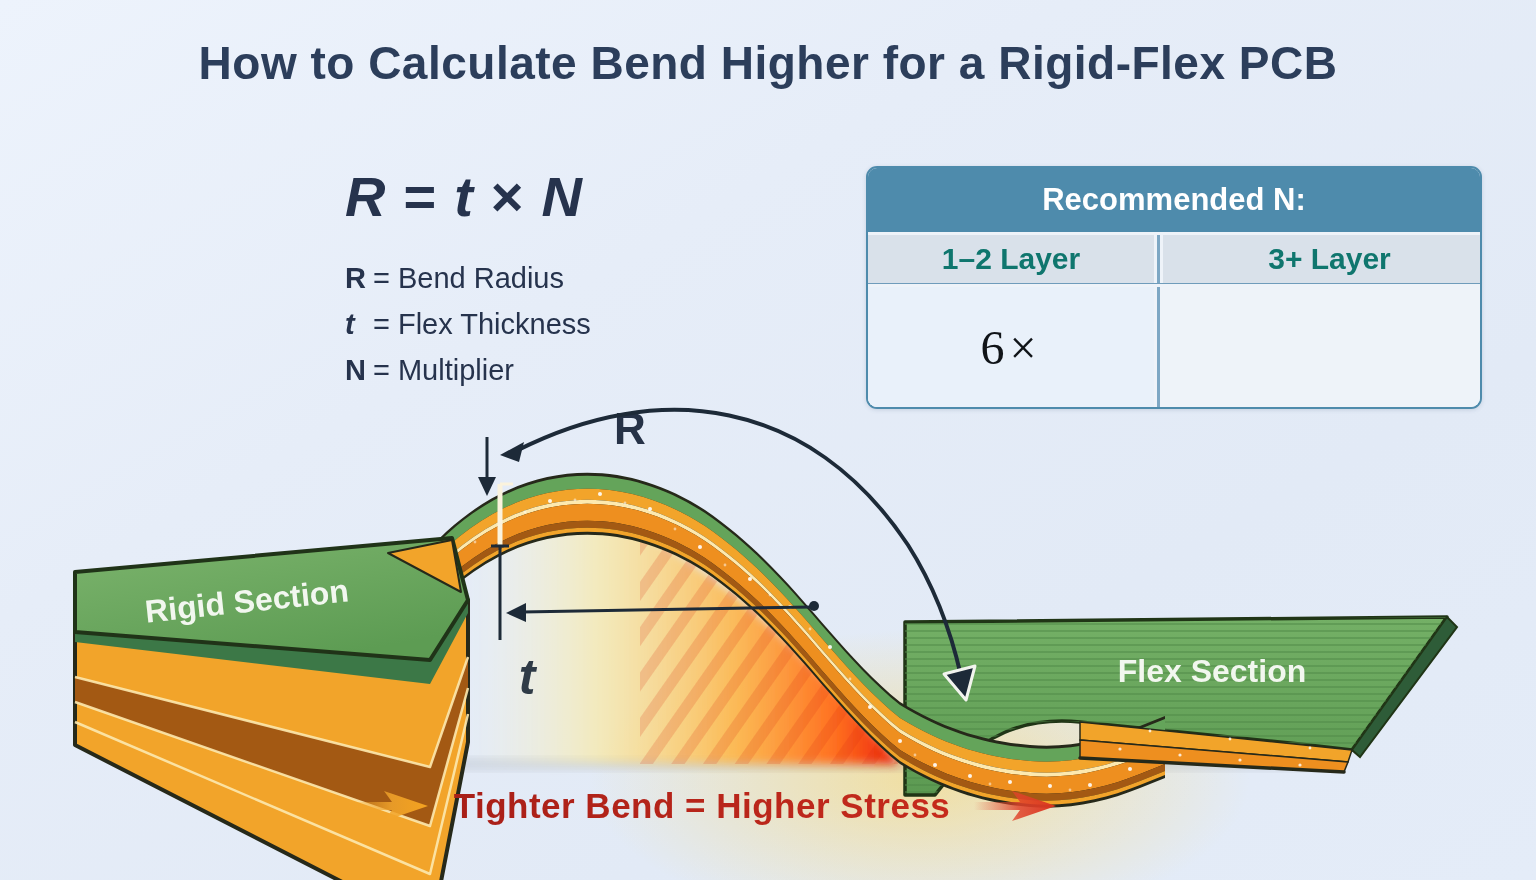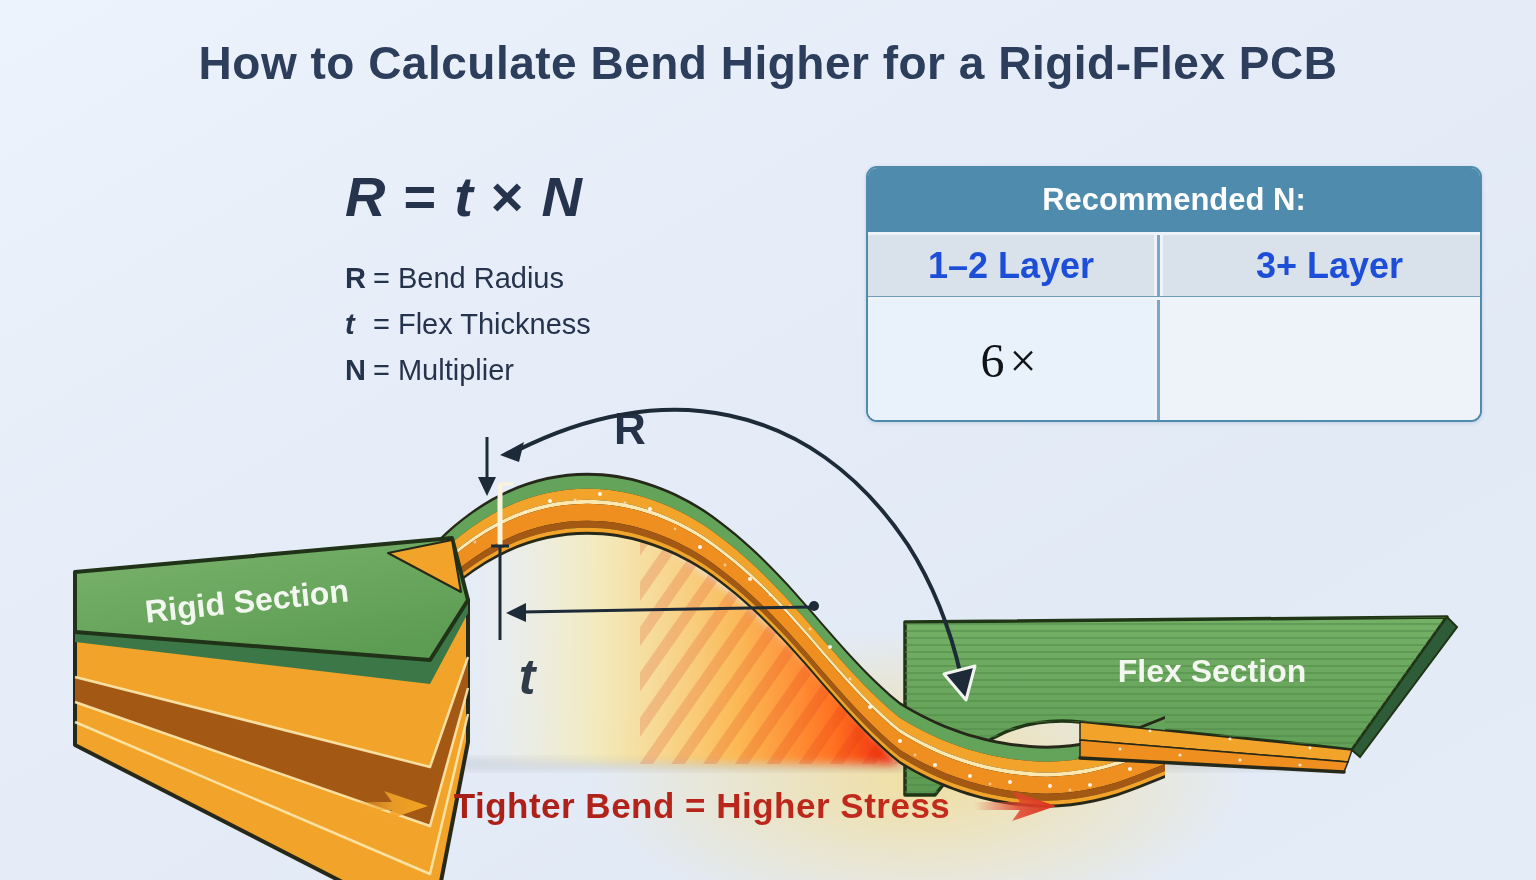--- a/index.html
+++ b/index.html
@@ -31,21 +31,21 @@
     border:2px solid #4e8bac;border-radius:11px;overflow:hidden;
     box-shadow:0 1px 4px rgba(60,90,120,.18);
     background:#eef3f9;
   }
   .ntable-header{
     height:64px;background:#4e8bac;color:#fff;font-size:31px;font-weight:700;
     display:flex;align-items:center;justify-content:center;
   }
   .ntable-subrow{display:flex;gap:3px;background:#eef3f9;padding:3px 0 0 0;}
   .ntable-subcell{
-    height:61px;background:#d9e1ea;color:#1d4ed8;font-size:36px;font-weight:700;
+    height:48px;background:#d9e1ea;color:#0f766e;font-size:30px;font-weight:700;
     display:flex;align-items:center;justify-content:center;
   }
   .ntable-valrow{display:flex;gap:3px;background:#eef3f9;padding-top:3px;border-top:1px solid #6f9cbb;}
   .ntable-valcell{
     height:120px;background:#e9f1fa;color:#101418;
     font-family:"Liberation Serif","DejaVu Serif",serif;font-size:48px;letter-spacing:5px;
     display:flex;align-items:center;justify-content:center;
   }
   .col-left{width:286px;}
   .col-right{flex:1;padding-left:16px;}

